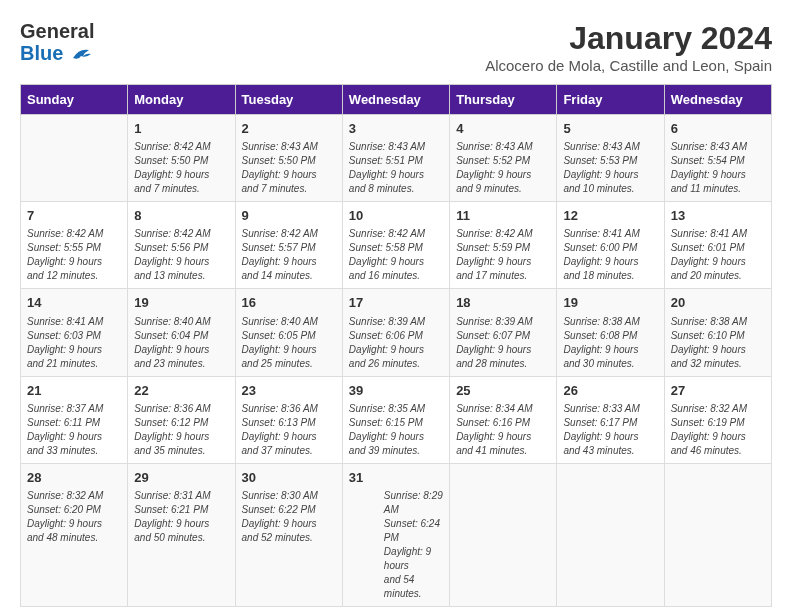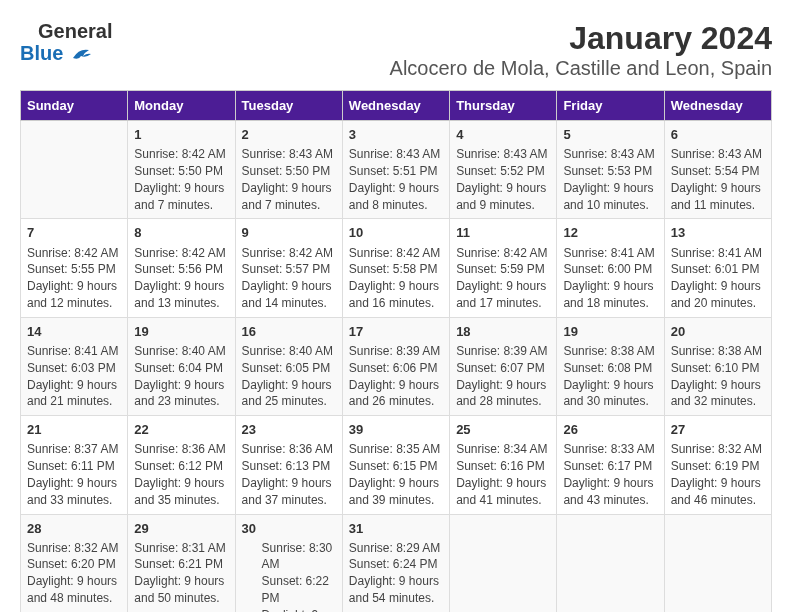--- a/index.html
+++ b/index.html
@@ -18,21 +18,21 @@
     }
     .title-area {
       text-align: right;
     }
     .main-title {
       font-size: 32px;
       font-weight: bold;
       color: #333;
     }
     .sub-title {
-      font-size: 20px;
+      font-size: 15px;
       color: #555;
     }
     table {
       width: 100%;
       border-collapse: collapse;
       font-size: 11.5px;
     }
     thead tr {
       background-color: #4c1d95;
       color: white;
@@ -61,36 +61,36 @@
     tbody tr:nth-child(even) {
       background-color: #ffffff;
     }
     .day-num {
       font-weight: bold;
       font-size: 13px;
       display: block;
       margin-bottom: 2px;
     }
     .cell-content {
-      font-size: 12px;
+      font-size: 10px;
       color: #444;
+      font-style: italic;
     }
     .logo-wrapper {
       display: flex;
       align-items: center;
       gap: 0;
     }
     .logo-box {
       font-size: 20px;
       font-weight: bold;
       line-height: 1.1;
     }
     .logo-box .general {
       color: #333;
-      margin-left: 18px;
     }
     .logo-box .blue-word {
       color: #1a6eb5;
     }
   </style>
 </head>
 <body>
 
 <div class="header-area">
   <div class="logo-wrapper">
@@ -333,28 +333,28 @@
         </td>
         <td>
           <span class="day-num">29</span>
           <div class="cell-content" style="white-space: pre-line;">Sunrise: 8:31 AM
 Sunset: 6:21 PM
 Daylight: 9 hours
 and 50 minutes.</div>
         </td>
         <td>
           <span class="day-num">30</span>
-          <div class="cell-content" style="white-space: pre-line; margin-left: 20px;">Sunrise: 8:30 AM
+          <div class="cell-content" style="white-space: pre-line;">Sunrise: 8:30 AM
 Sunset: 6:22 PM
 Daylight: 9 hours
 and 52 minutes.</div>
         </td>
         <td>
           <span class="day-num">31</span>
-          <div class="cell-content" style="white-space: pre-line;">Sunrise: 8:29 AM
+          <div class="cell-content" style="white-space: pre-line; margin-left: 35px;">Sunrise: 8:29 AM
 Sunset: 6:24 PM
 Daylight: 9 hours
 and 54 minutes.</div>
         </td>
         <td></td>
         <td></td>
         <td></td>
       </tr>
     </tbody>
 </table>

